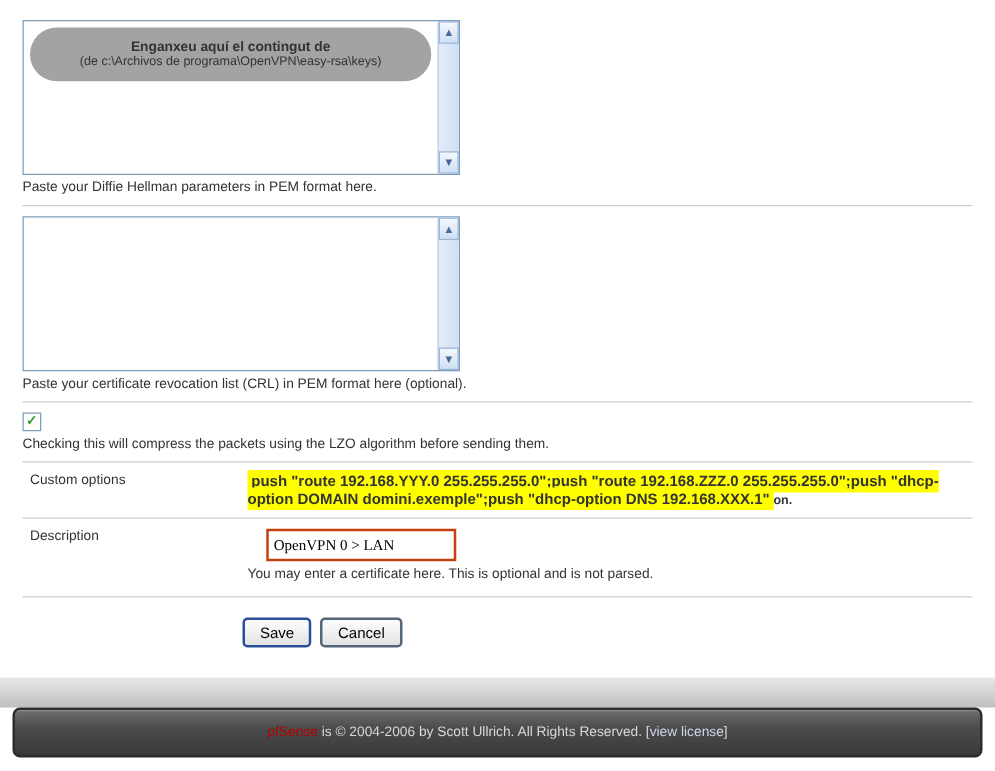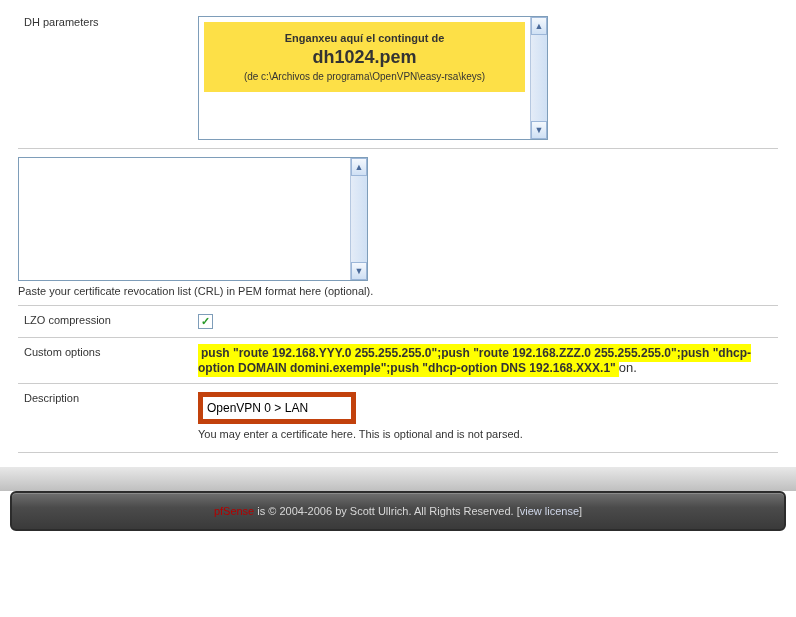--- a/index.html
+++ b/index.html
@@ -59,52 +59,55 @@
   }
   .sb-btn {
     height: 16px;
     background: linear-gradient(#f4f8fd,#cfe0f4);
     border: 1px solid #9cb6d8;
     margin: 0;
     display:flex;align-items:center;justify-content:center;
     font-size:9px;color:#4a6a9a;
   }
   .yellow-box {
-    background: #fde047;
+    background: #a3a3a3;
     margin: 3px;
     padding: 10px 6px 10px 6px;
     text-align: center;
+    border-radius: 24px;
   }
   .yellow-line1 { font-weight: bold; font-size: 11px; }
   .yellow-big { font-weight: bold; font-size: 18px; margin: 3px 0; }
   .yellow-line3 { font-weight: normal; font-size: 10px; }
   .checkbox {
     width: 13px; height: 13px; border:1px solid #7e9db9; background:#fff;
     display:inline-flex;align-items:center;justify-content:center;
     color:#2a9a2a;font-weight:bold;font-size:11px;line-height:11px;
   }
   .custom-highlight {
     background: #ffff00;
     font-weight: bold;
     font-size: 12px;
     padding: 2px 3px;
     display: inline;
   }
   .trail-text {
-    font-size: 13px;
+    font-size: 10px;
     color: #333;
+    font-weight: bold;
   }
   .input-text {
-    border: 5px solid #c2410c;
+    border: 2px solid #c2410c;
     padding: 2px 4px;
-    font-family: Liberation Sans, sans-serif;
+    font-family: Liberation Serif, serif;
     font-size: 12px;
     width: 140px;
     height: 18px;
     box-sizing: content-box;
+    margin-left: 15px;
   }
   .btn-row {
     padding: 16px 0 10px 176px;
   }
   .btn {
     border: 2px solid #567;
     border-radius: 4px;
     background: linear-gradient(#fdfdfd,#e3e3e3);
     padding: 3px 12px;
     font-family: inherit;
@@ -131,75 +134,78 @@
   .footer a { color: #cfd6e8; text-decoration: none; margin-top: 44px; }
   .pfsense { color: #b30000; }
   .sep { border-top: 1px solid #ccc; margin-top:4px; }
 </style>
 </head>
 <body>
 
 <div class="content">
 
   <div class="form-row">
-    <div class="row-label">DH parameters</div>
     <div class="row-field">
       <div class="textarea-wrap">
         <div class="textarea-content">
           <div class="yellow-box">
             <div class="yellow-line1">Enganxeu aquí el contingut de</div>
-            <div class="yellow-big">dh1024.pem</div>
             <div class="yellow-line3">(de c:\Archivos de programa\OpenVPN\easy-rsa\keys)</div>
           </div>
         </div>
         <div class="sb">
           <div class="sb-btn">▲</div>
           <div class="sb-btn">▼</div>
         </div>
       </div>
+      <div class="help">Paste your Diffie Hellman parameters in PEM format here.</div>
     </div>
   </div>
 
   <div class="form-row">
     <div class="row-field">
       <div class="textarea-wrap">
         <div class="textarea-content"></div>
         <div class="sb">
           <div class="sb-btn">▲</div>
           <div class="sb-btn">▼</div>
         </div>
       </div>
       <div class="help">Paste your certificate revocation list (CRL) in PEM format here (optional).</div>
     </div>
   </div>
 
   <div class="form-row">
-    <div class="row-label">LZO compression</div>
     <div class="row-field">
       <span class="checkbox">✓</span>
+      <div class="help">Checking this will compress the packets using the LZO algorithm before sending them.</div>
     </div>
   </div>
 
   <div class="form-row">
     <div class="row-label">Custom options</div>
     <div class="row-field">
       <span class="custom-highlight">push "route 192.168.YYY.0 255.255.255.0";push "route 192.168.ZZZ.0 255.255.255.0";push "dhcp-option DOMAIN domini.exemple";push "dhcp-option DNS 192.168.XXX.1"</span><span class="trail-text">on.</span>
     </div>
   </div>
 
   <div class="form-row">
     <div class="row-label">Description</div>
     <div class="row-field">
       <input class="input-text" type="text" value="OpenVPN 0 &gt; LAN" style="">
       <div class="help">You may enter a certificate here. This is optional and is not parsed.</div>
     </div>
   </div>
 
   <div class="sep"></div>
 
+  <div class="btn-row">
+    <button class="btn primary">Save</button>
+    <button class="btn">Cancel</button>
+  </div>
 
 </div>
 
 <div class="bottom-shadow"></div>
 
 <div class="footer">
   <span class="pfsense">pfSense</span><span> is © 2004-2006 by Scott Ullrich. All Rights Reserved. [</span><a href="#">view license</a><span>]</span>
 </div>
 
 </body></html>

